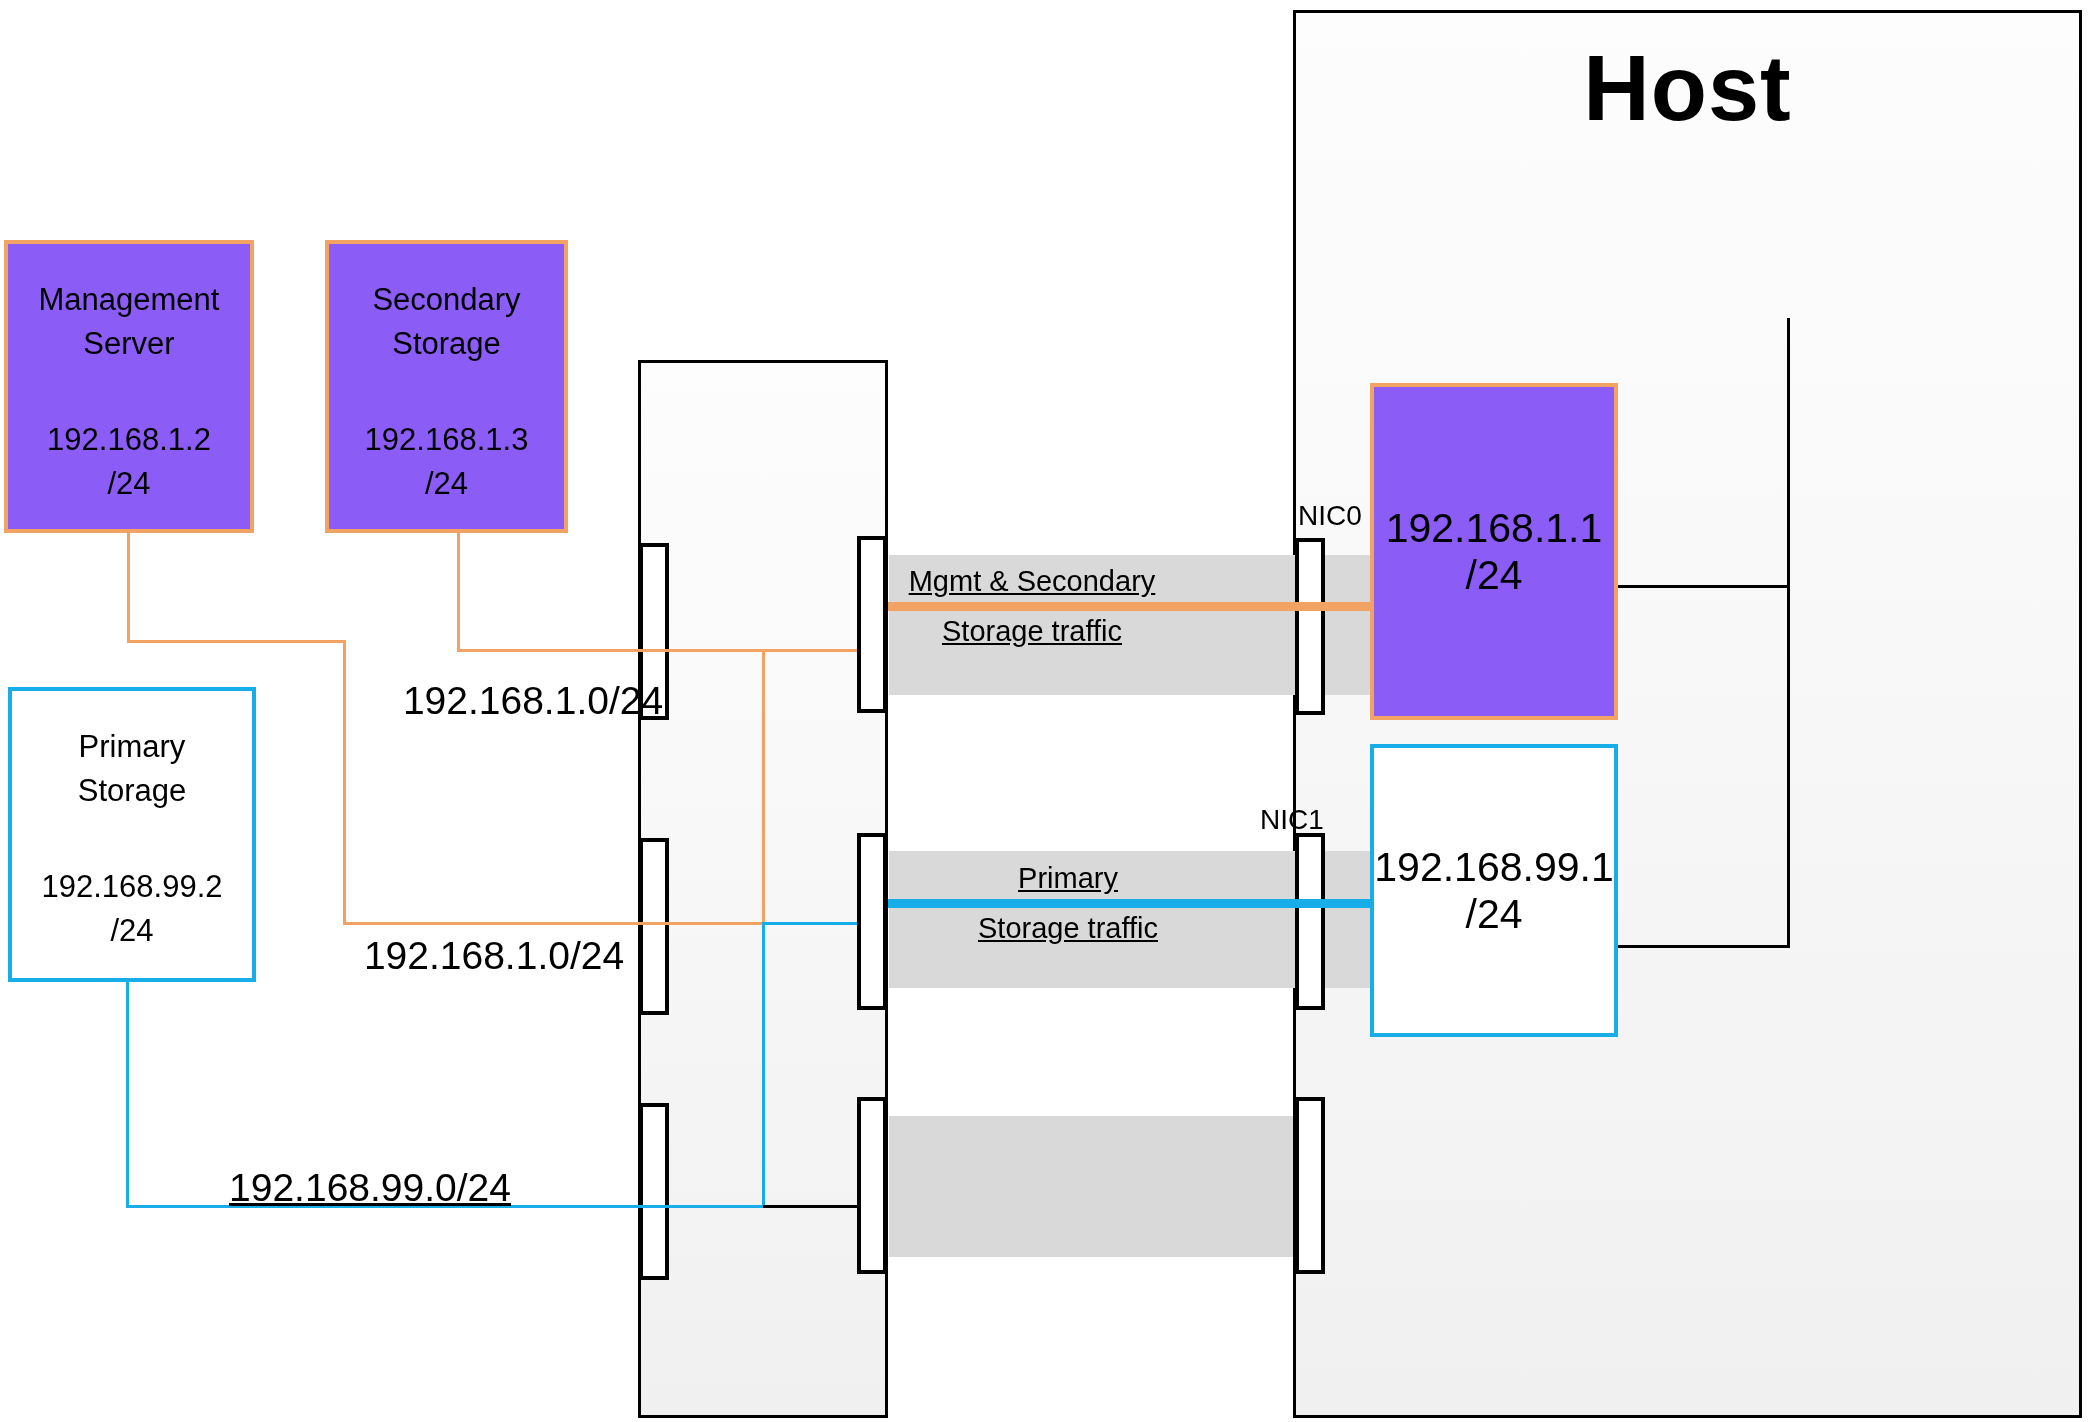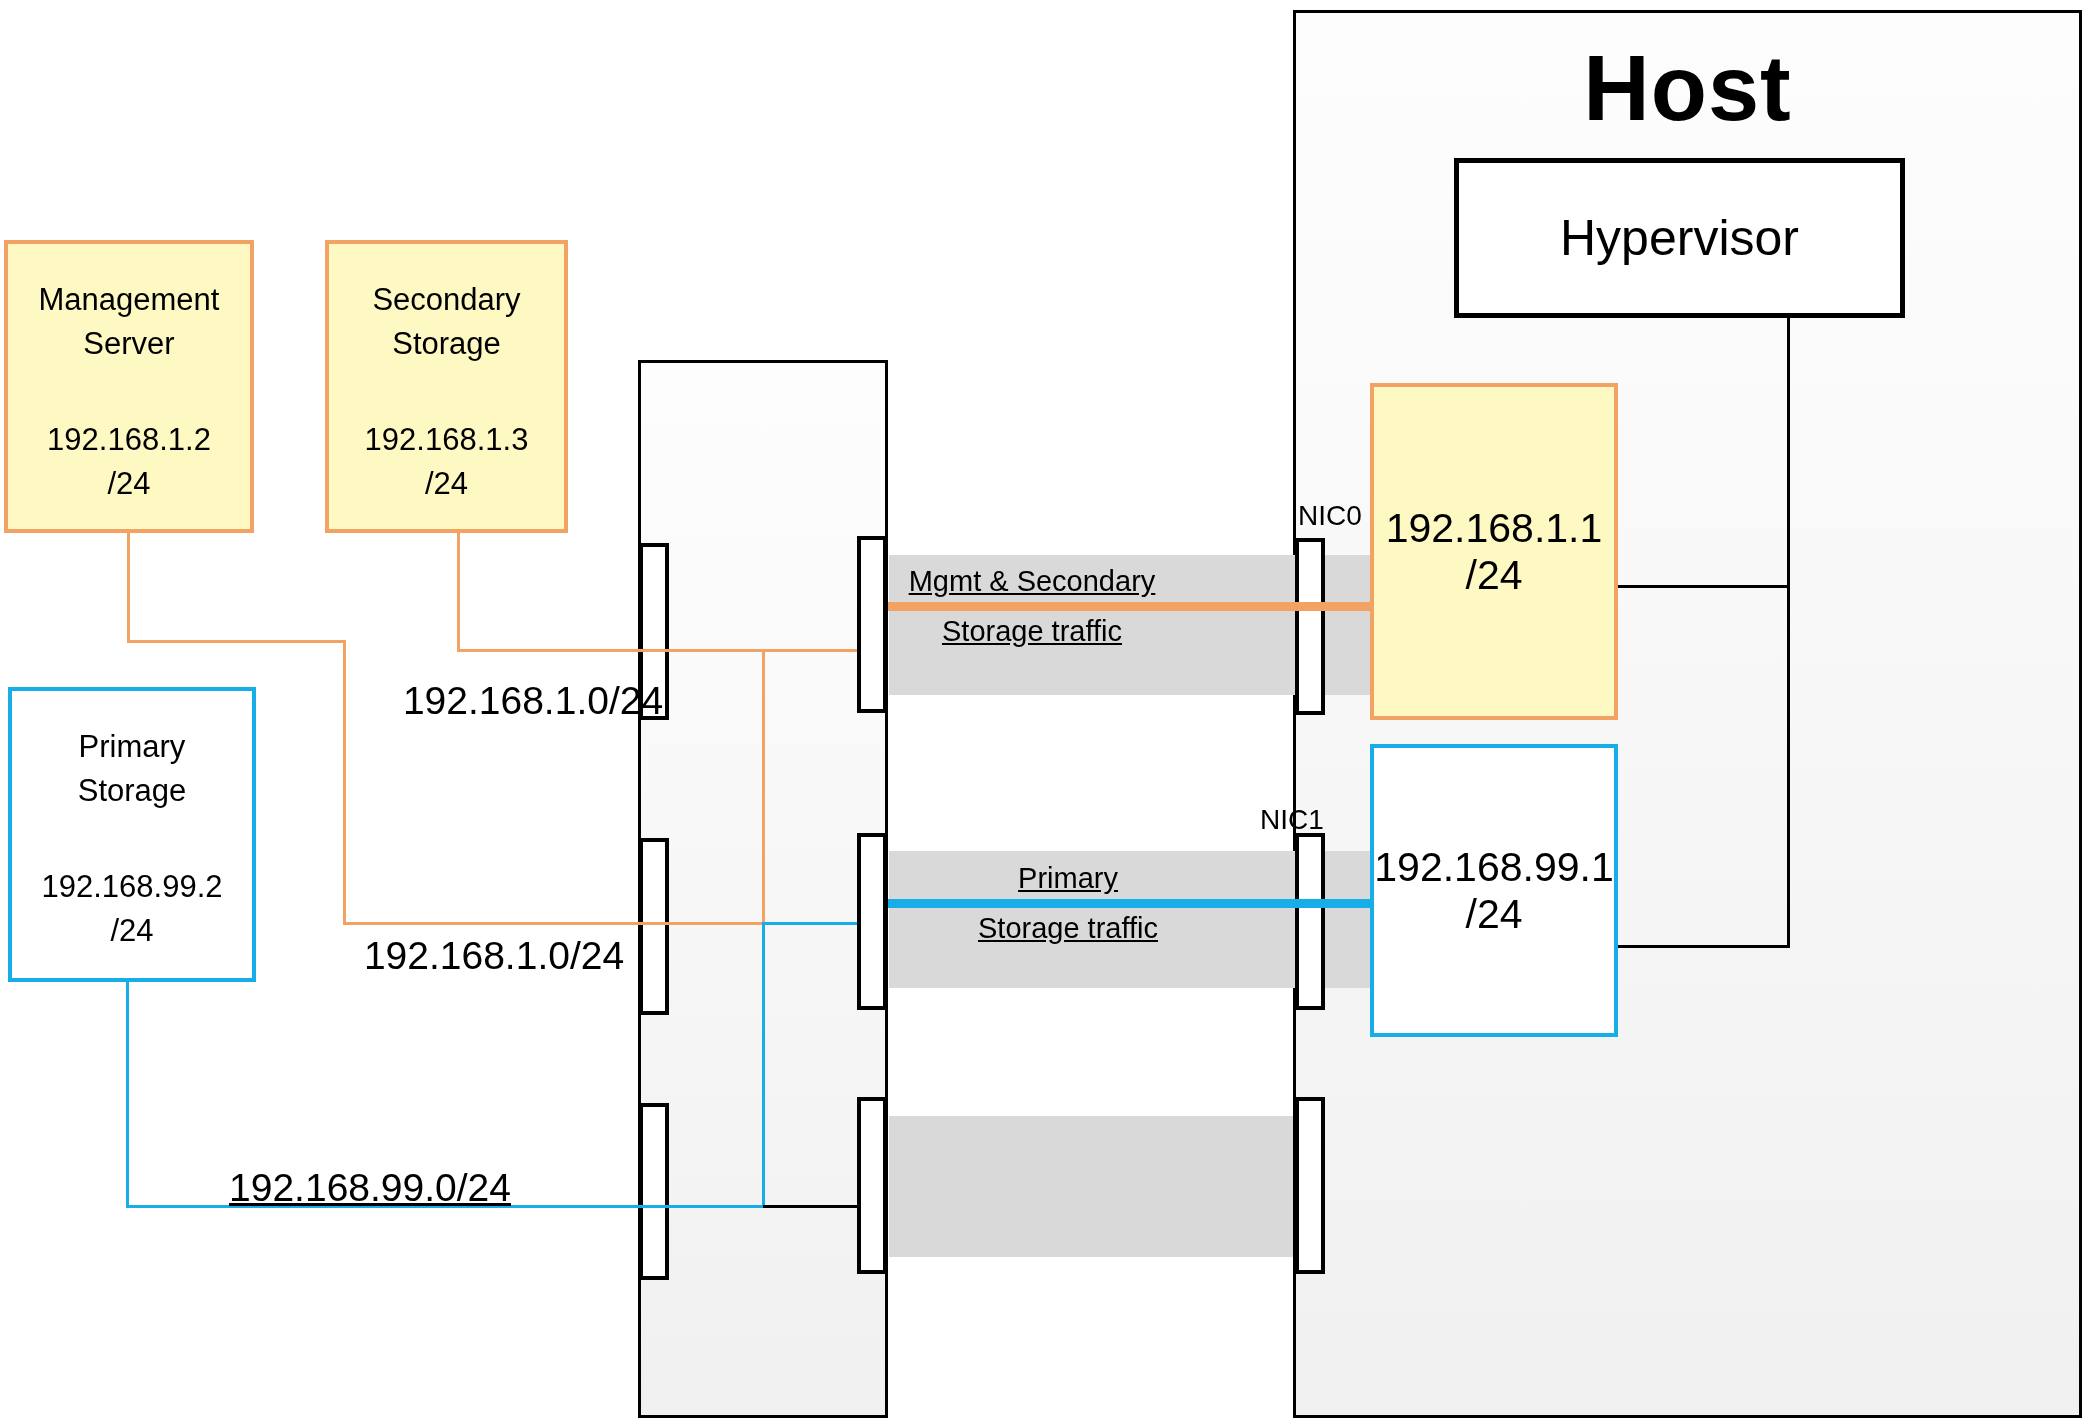--- a/index.html
+++ b/index.html
@@ -1,21 +1,21 @@
 <!DOCTYPE html>
 <html><head>
 <meta charset="utf-8">
 <style>
   html,body{margin:0;padding:0;background:#ffffff;}
   body{width:2088px;height:1422px;overflow:hidden;
        font-family:"Liberation Sans","DejaVu Sans",sans-serif;color:#000;}
   #stage{position:relative;width:1737px;height:1422px;background:#fff;}
   .box{position:absolute;box-sizing:border-box;background:#fff;}
   .black-box{border:3px solid #000;background:linear-gradient(180deg,#fdfdfd 0%,#f8f8f8 45%,#f0f0f0 100%);}
-  .orange-box{border:4px solid #F2A262;background:#fef9c3;}
+  .orange-box{border:4px solid #F2A262;background:#8b5cf6;}
   .blue-box{border:4px solid #17ADE8;background:#fff;}
 
   .band{position:absolute;background:#D9D9D9;}
 
   .port{position:absolute;box-sizing:border-box;width:30px;height:177px;
         background:#fff;border:4px solid #000;}
 
   .line{position:absolute;}
   .l-orange{background:#F2A262;}
   .l-blue{background:#17ADE8;}
@@ -45,23 +45,20 @@
 
   <div class="box black-box" style="left:1293px;top:10px;width:789px;height:1408px;"></div>
   <div class="box black-box" style="left:638px;top:360px;width:250px;height:1058px;"></div>
 
   <div class="label title-host">Host</div>
 
   <div class="band" style="left:889px;top:555px;width:481px;height:140px;"></div>
   <div class="band" style="left:889px;top:851px;width:481px;height:137px;"></div>
   <div class="band" style="left:889px;top:1116px;width:404px;height:141px;"></div>
 
-  <div class="box hyperv" style="left:1454px;top:158px;width:451px;height:160px;border:5px solid #000;">
-    <span>Hypervisor</span>
-  </div>
 
   <div class="port" style="left:639px;top:543px;"></div>
   <div class="port" style="left:639px;top:838px;"></div>
   <div class="port" style="left:639px;top:1103px;"></div>
 
   <div class="port" style="left:857px;top:536px;"></div>
   <div class="port" style="left:857px;top:833px;"></div>
   <div class="port" style="left:857px;top:1097px;"></div>
 
   <div class="port" style="left:1295px;top:538px;"></div>

